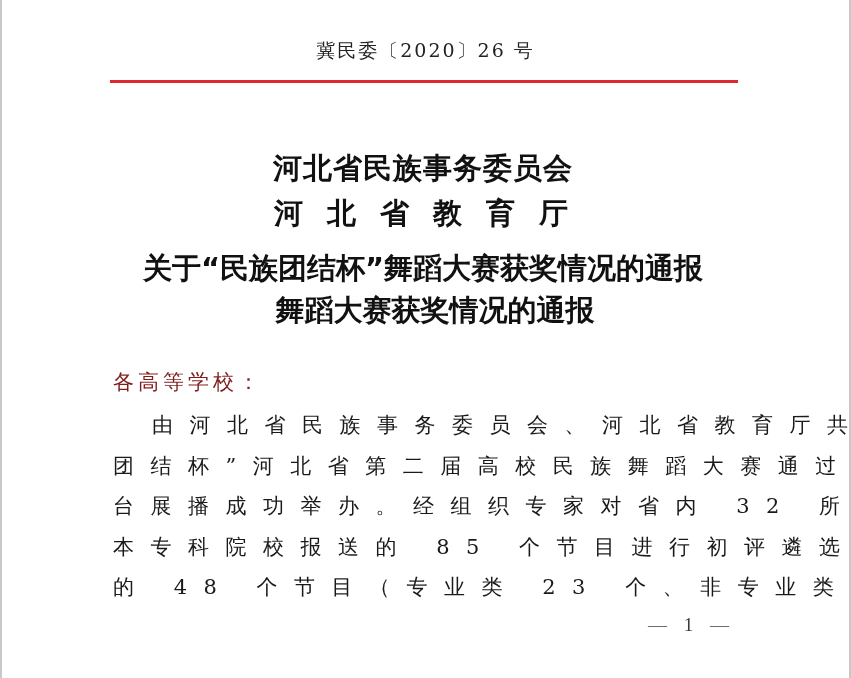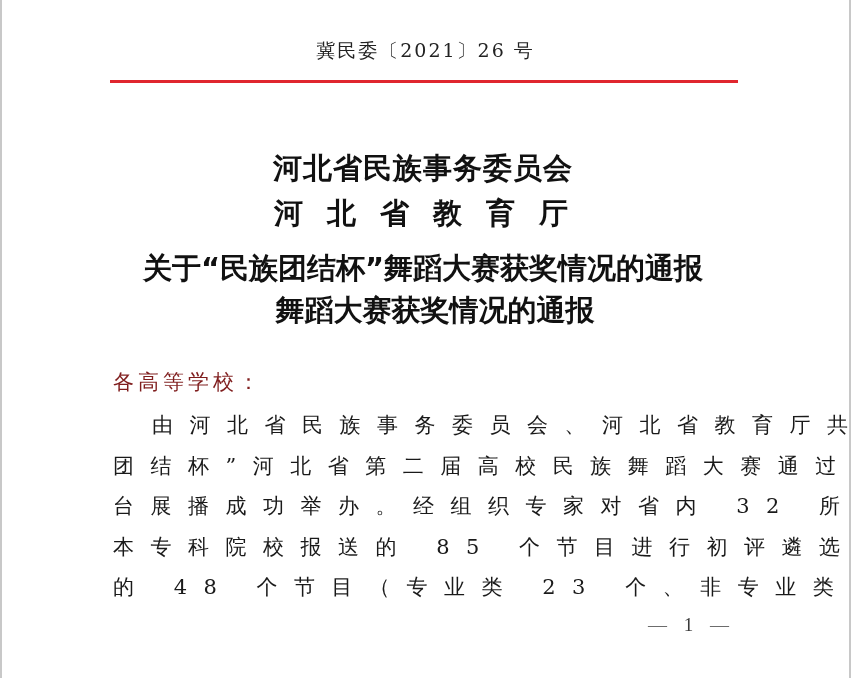--- a/index.html
+++ b/index.html
@@ -95,21 +95,21 @@
     .page-number .num {
       color: #3a3a3a;
     }
   </style>
 </head>
 <body>
 
 <div class="edge-left"></div>
 <div class="edge-right"></div>
 
-<div class="doc-number">冀民委〔2021〕26 号</div>
+<div class="doc-number">冀民委〔2020〕26 号</div>
 <div class="red-rule"></div>
 
 <div class="title title-1">河北省民族事务委员会</div>
 <div class="title title-2">河北省教育厅</div>
 <div class="title title-3">关于“民族团结杯”舞蹈大赛获奖情况的通报</div>
 <div class="title title-4">舞蹈大赛获奖情况的通报</div>
 
 <div class="salutation">各高等学校：</div>
 
 <div class="body-para">

